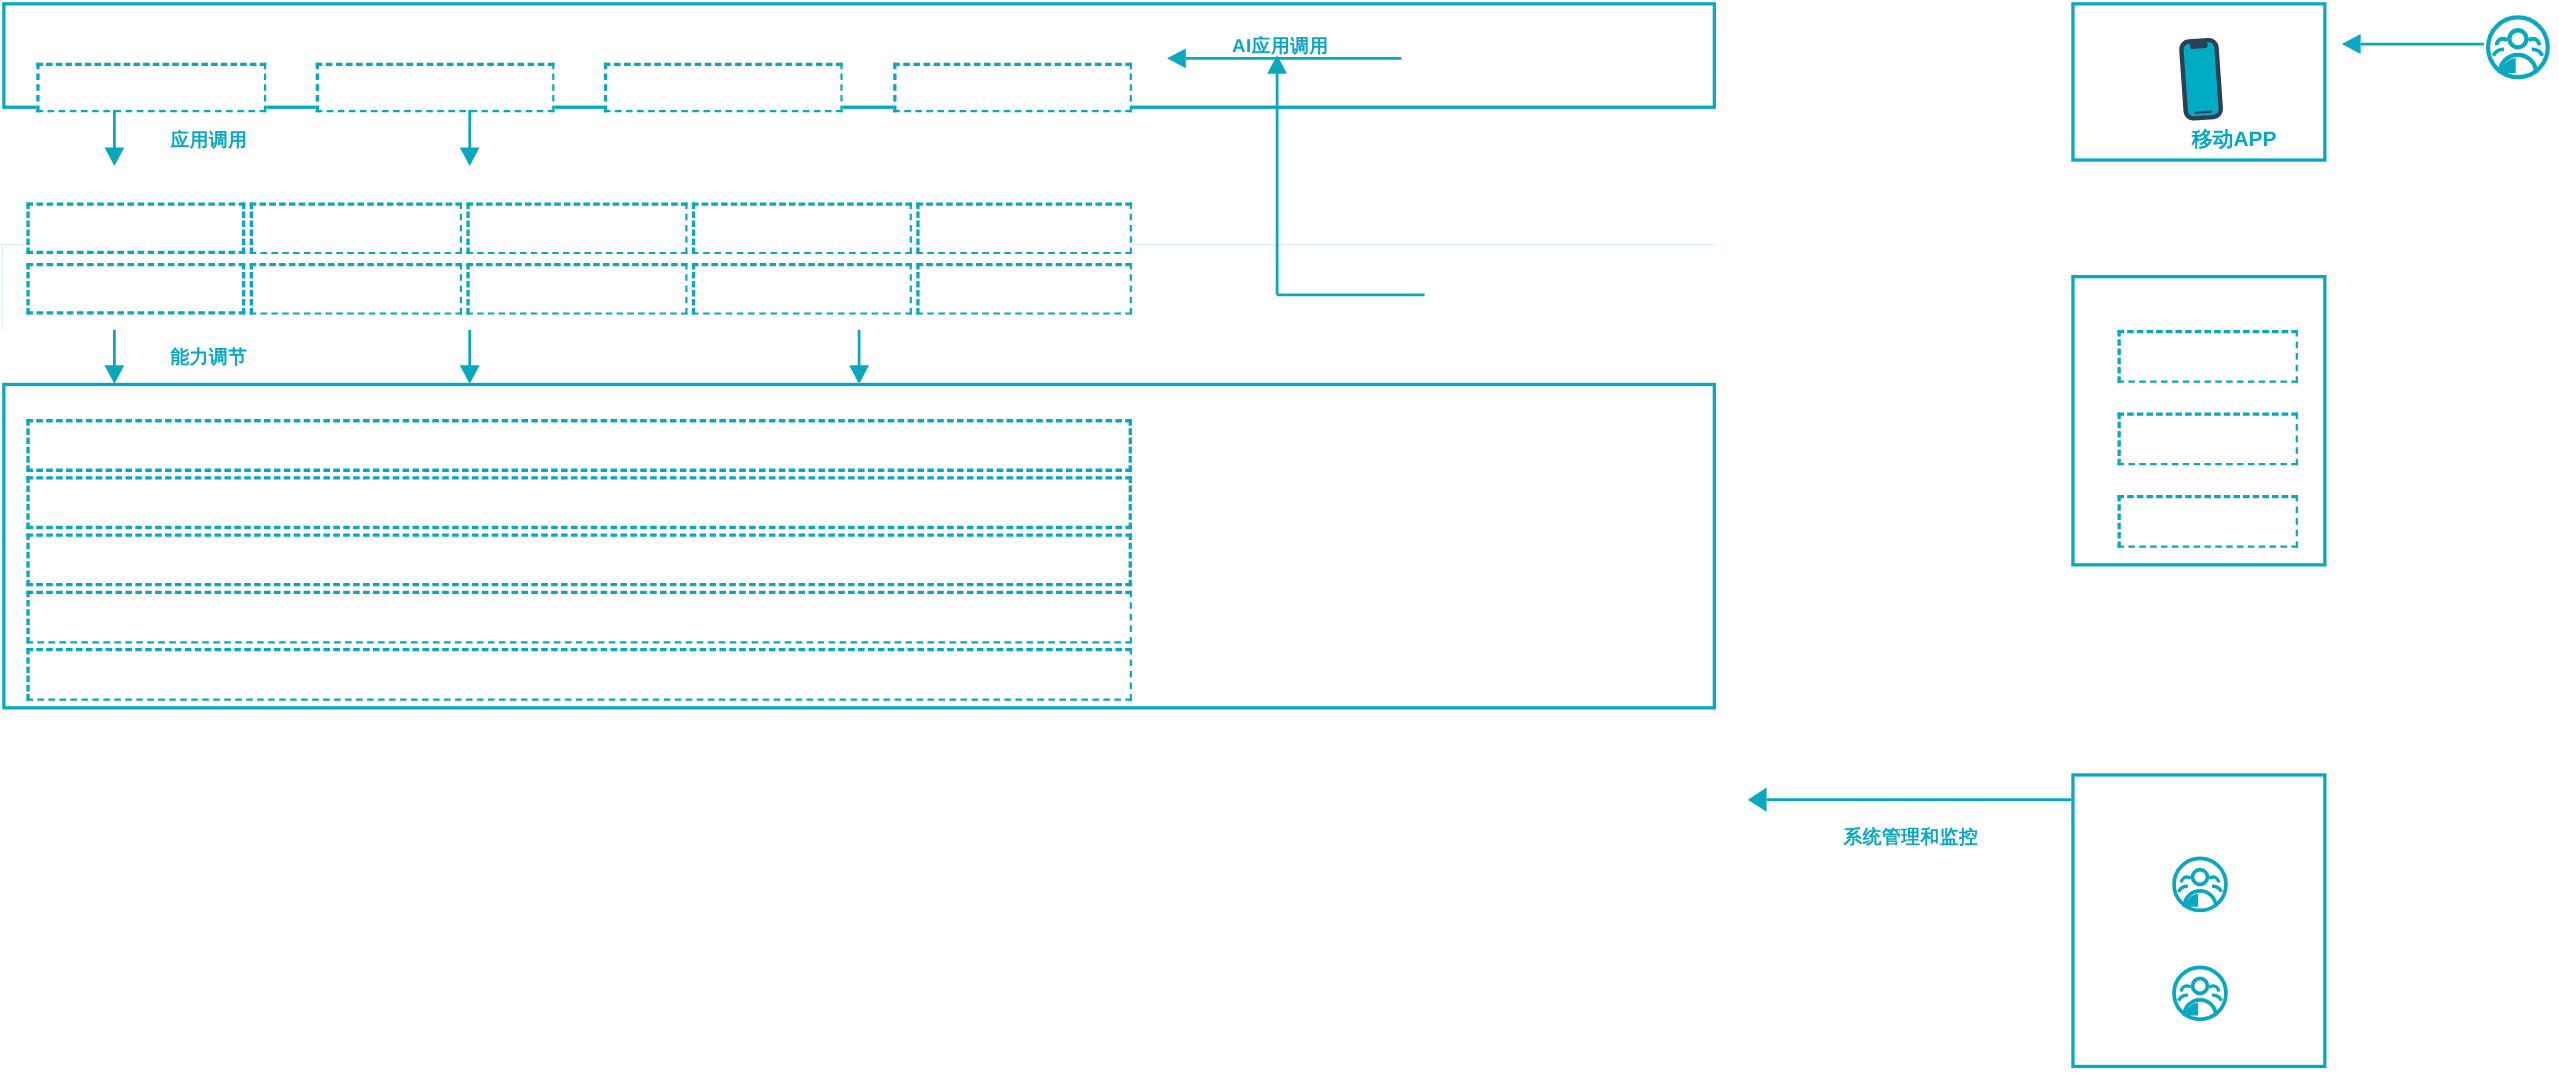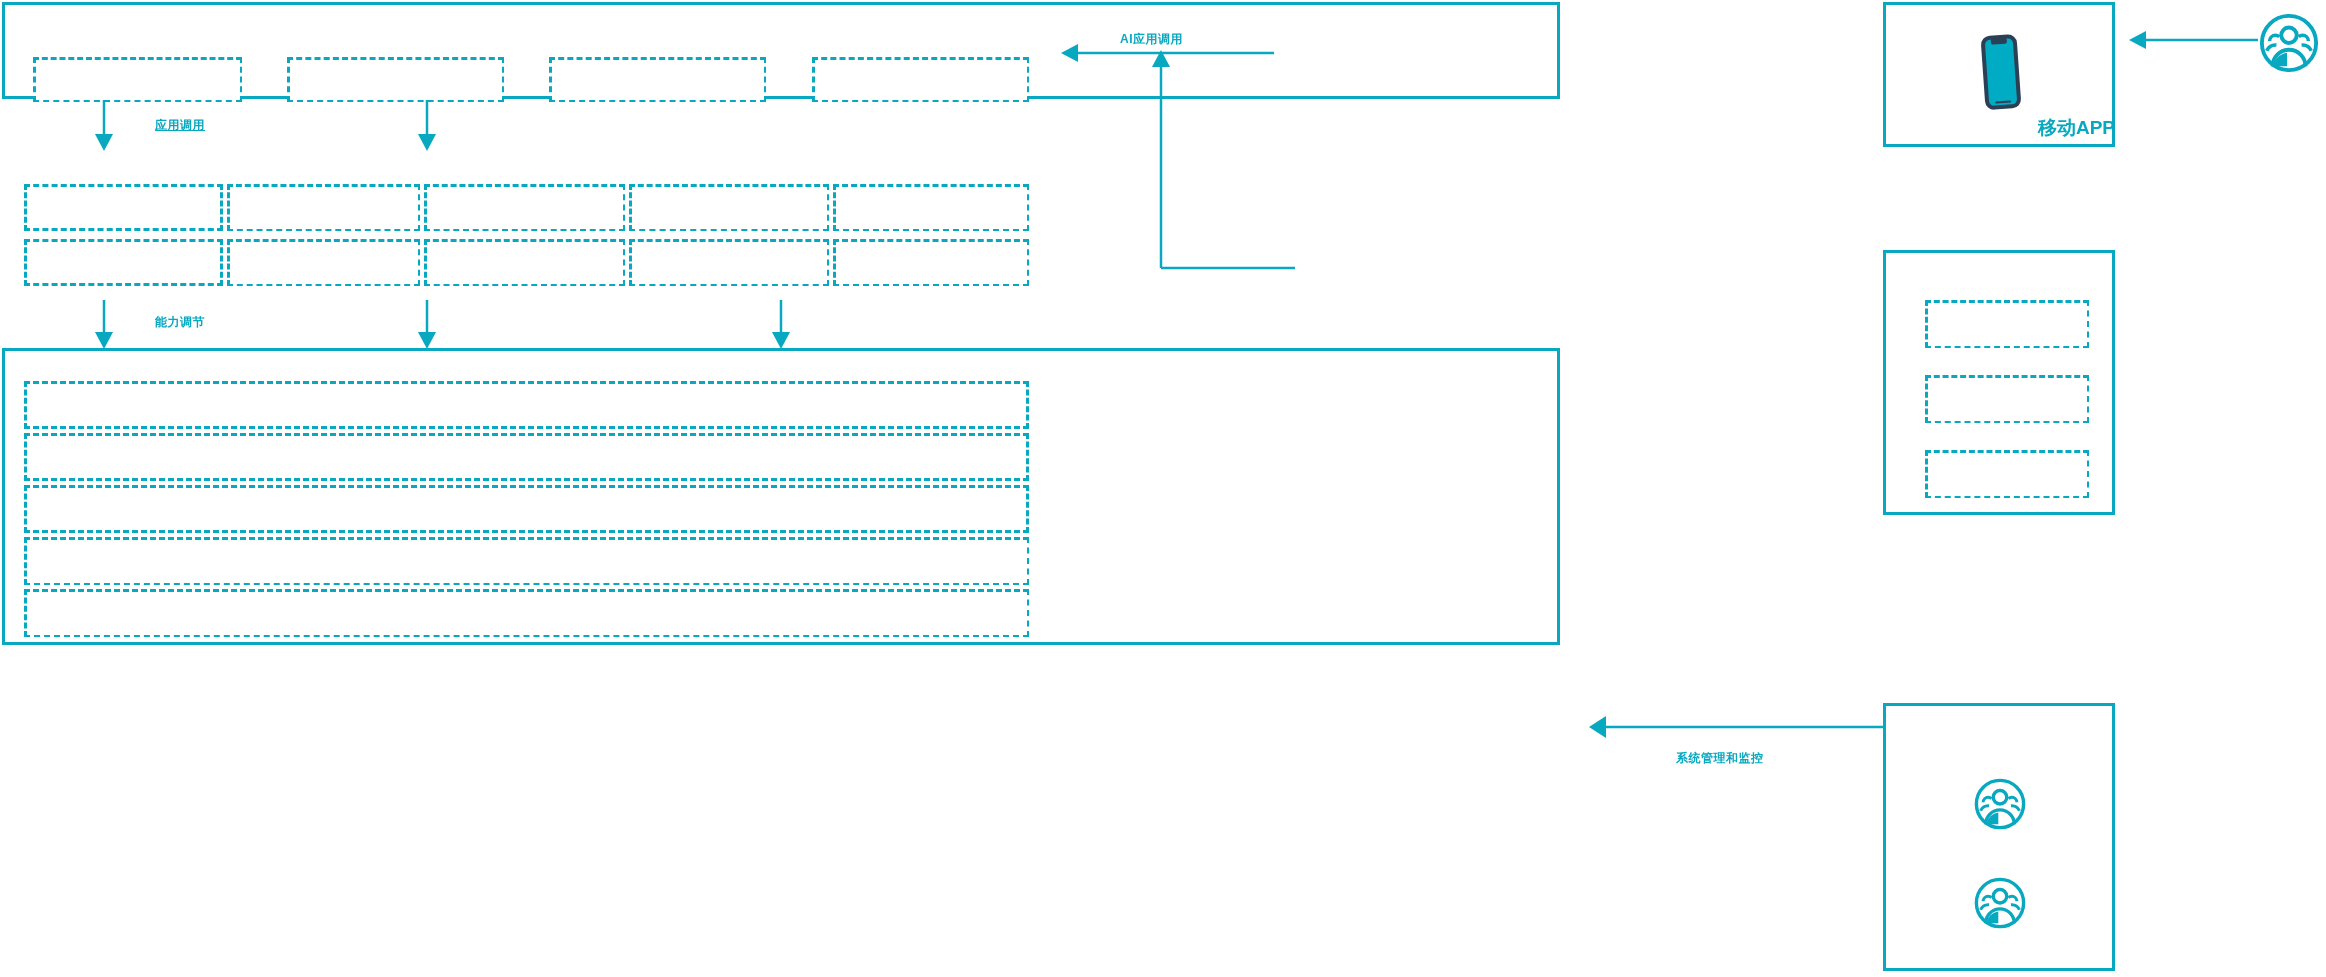--- a/index.html
+++ b/index.html
@@ -39,34 +39,35 @@
   .dbox.mixed{
     border:2px dashed var(--teal);
     border-top-width:3px;
     border-left-width:3px;
   }
 
   
   .label{
     position:absolute;
     color:var(--teal);
-    font-size:12px;
+    font-size:17px;
     font-weight:bold;
     letter-spacing:.5px;
     white-space:nowrap;
     line-height:1;
   }
   .caption{
     position:absolute;
     color:var(--teal);
     font-size:19px;
     font-weight:bold;
     white-space:nowrap;
-    text-align:right;
+    text-align:center;
     line-height:1;
+    padding-left:32px;
   }
 
   
   .arrow-svg{position:absolute;overflow:visible;}
 
   
   .icon{position:absolute;}
 
   :root{
     --teal:#08a8c0;
@@ -87,21 +88,21 @@
   <div class="dbox mixed" style="left:812px;top:57px;width:217px;height:45px;"></div>
 
   <svg class="arrow-svg" style="left:92px;top:100px;" width="24" height="52" viewBox="0 0 24 52">
     <line x1="12" y1="0" x2="12" y2="36" stroke="#08a8c0" stroke-width="2.5"></line>
     <polygon points="3,34 21,34 12,51" fill="#08a8c0"></polygon>
   </svg>
   <svg class="arrow-svg" style="left:415px;top:100px;" width="24" height="52" viewBox="0 0 24 52">
     <line x1="12" y1="0" x2="12" y2="36" stroke="#08a8c0" stroke-width="2.5"></line>
     <polygon points="3,34 21,34 12,51" fill="#08a8c0"></polygon>
   </svg>
-  <div class="label" style="left:155px;top:119px;text-decoration:underline;">应用调用</div>
+  <div class="label" style="left:155px;top:119px;">应用调用</div>
 
   <div class="panel" style="left:2px;top:222px;width:1558px;height:78px;"></div>
   <div class="panel" style="left:2px;top:222px;width:1558px;height:78px;border:none;"></div>
 
   <div class="dbox heavy" style="left:24px;top:184px;width:199px;height:47px;"></div>
   <div class="dbox mixed" style="left:227px;top:184px;width:193px;height:47px;"></div>
   <div class="dbox mixed" style="left:424px;top:184px;width:201px;height:47px;"></div>
   <div class="dbox mixed" style="left:629px;top:184px;width:200px;height:47px;"></div>
   <div class="dbox mixed" style="left:833px;top:184px;width:196px;height:47px;"></div>
 

